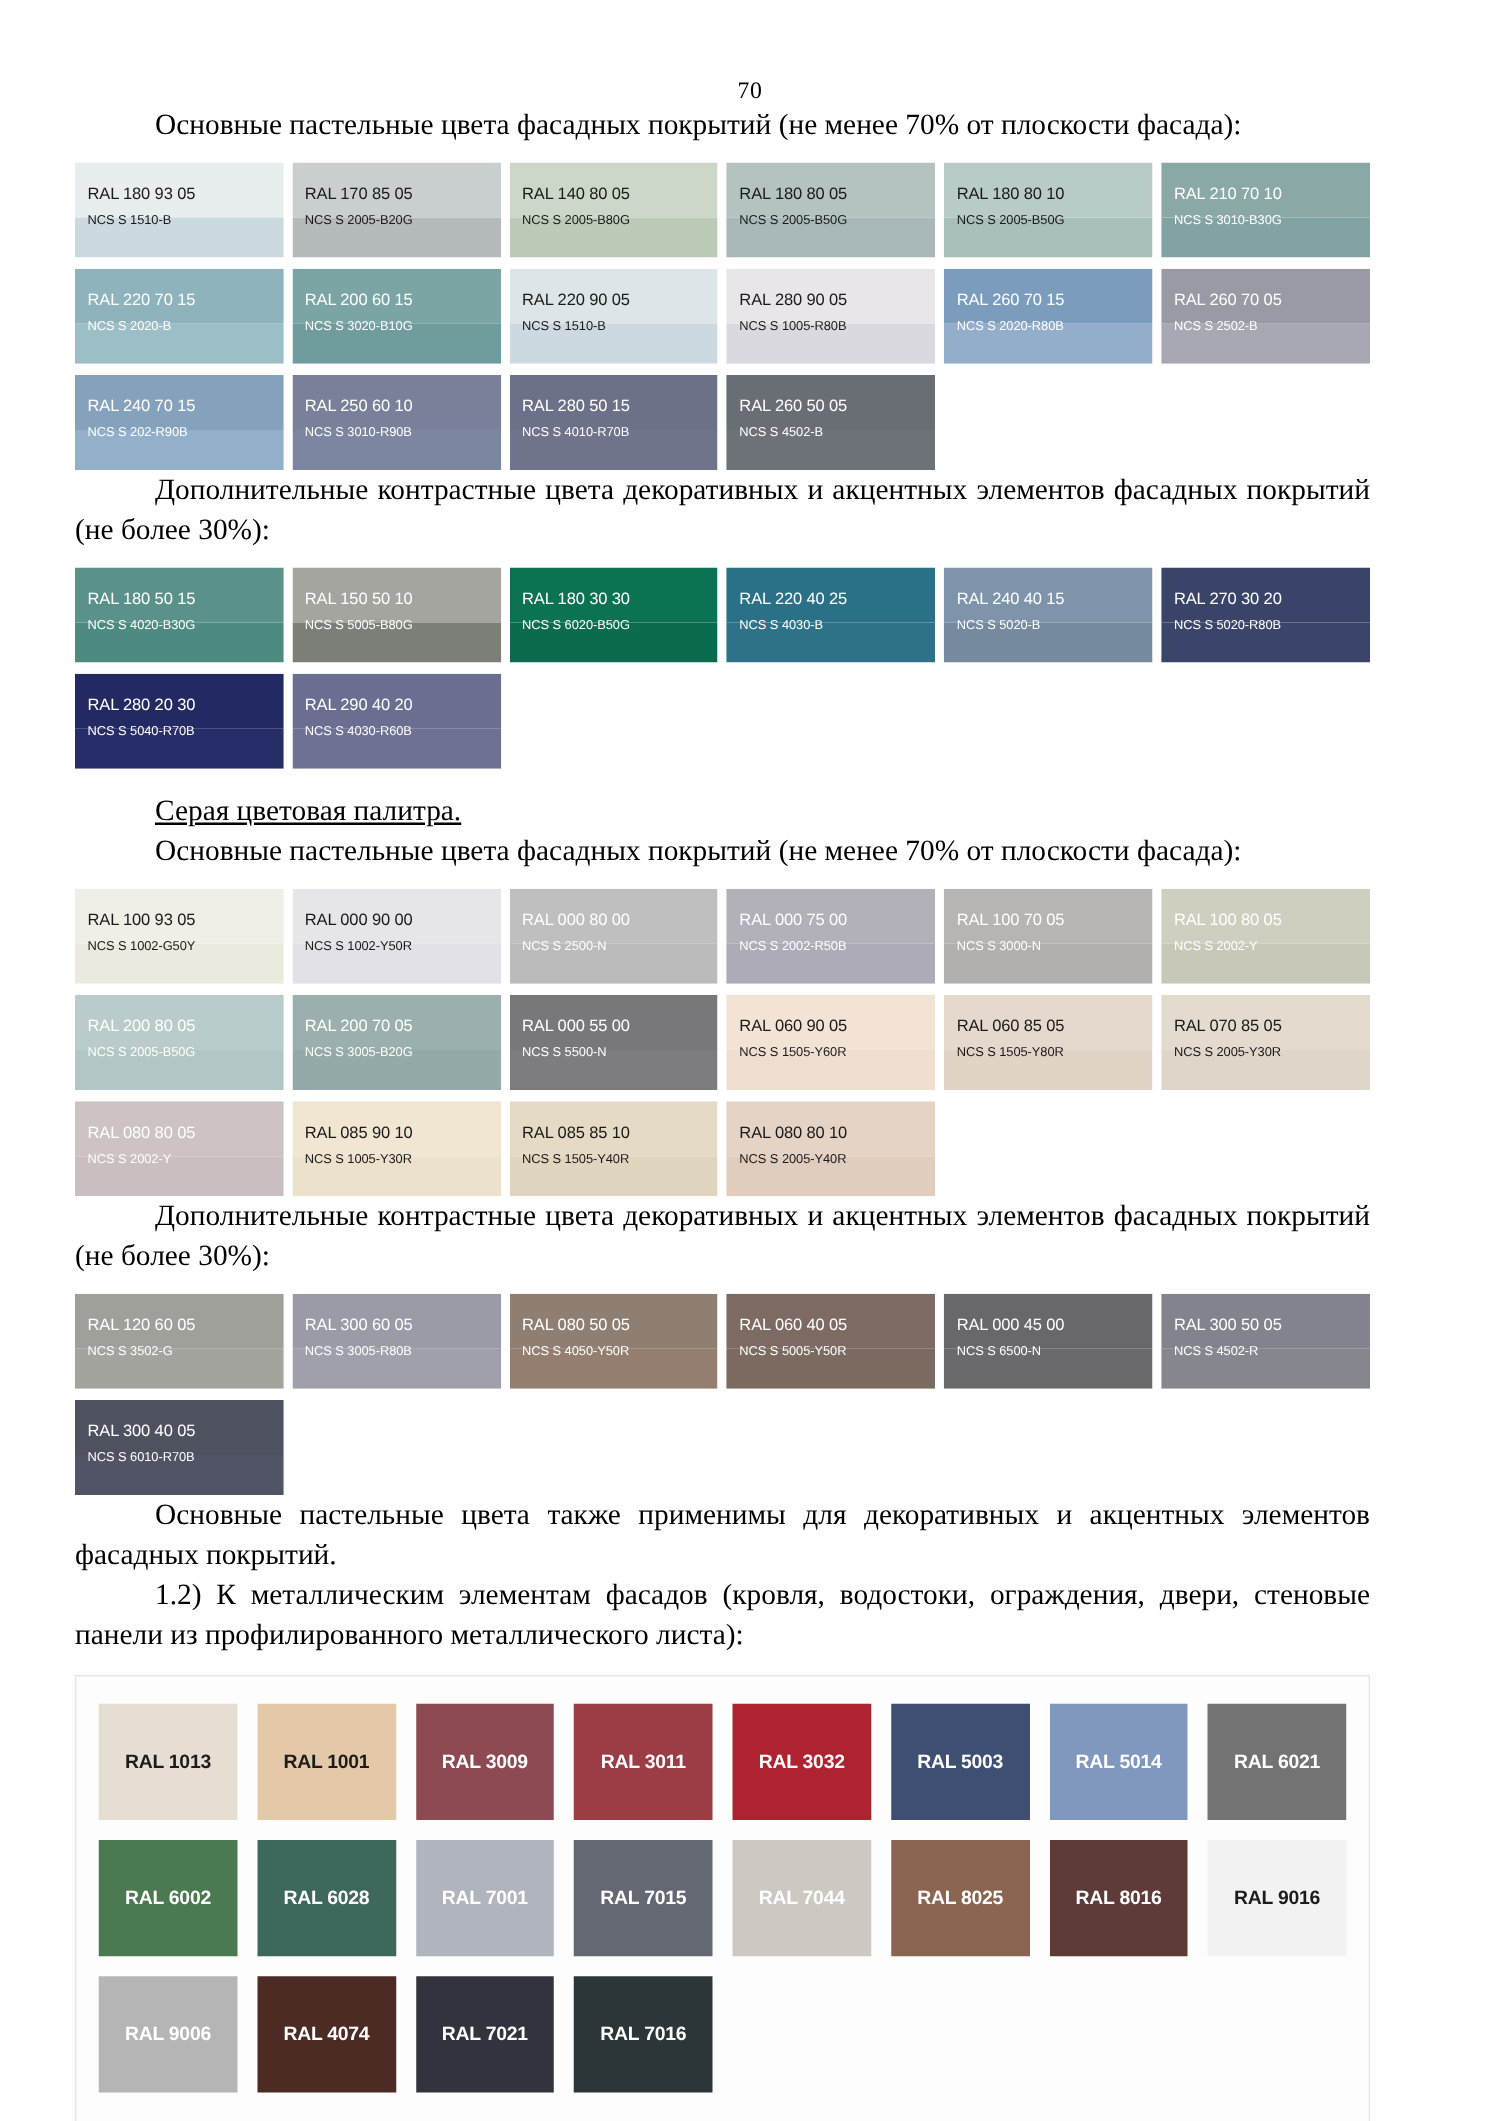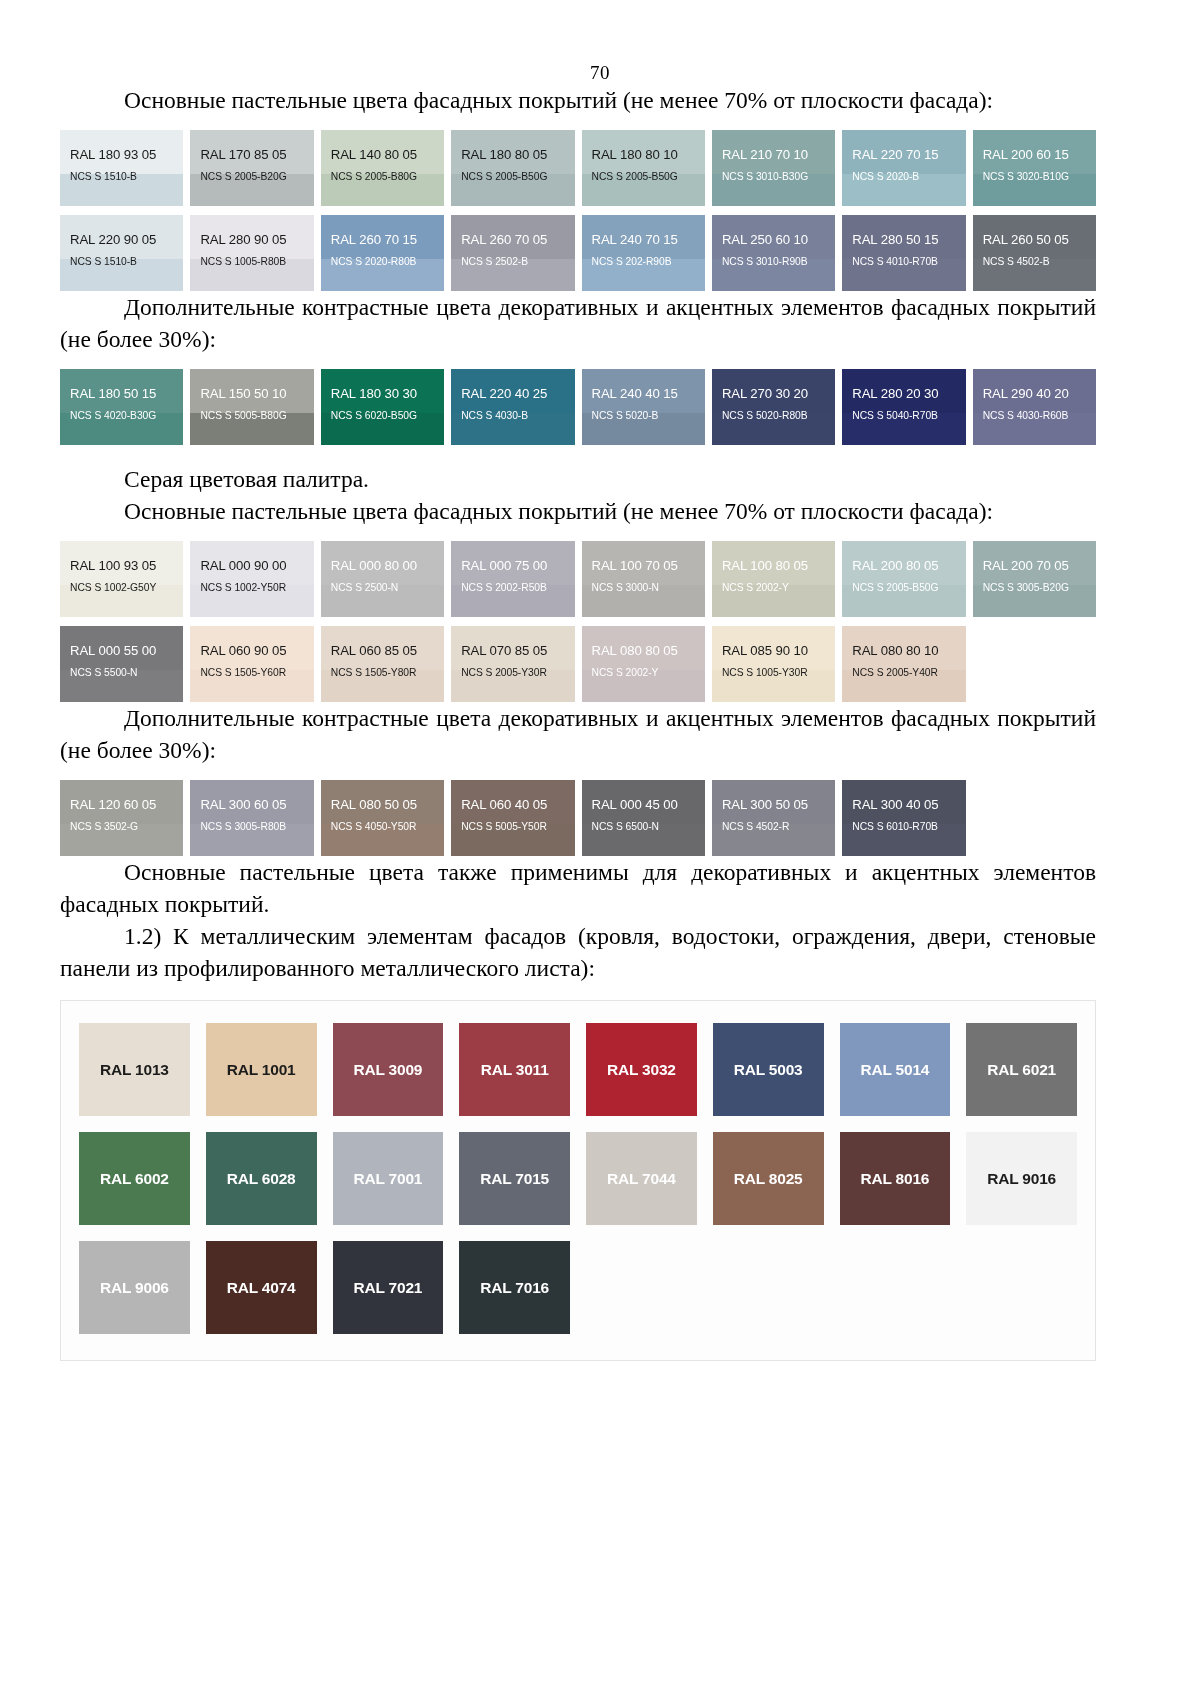--- a/index.html
+++ b/index.html
@@ -45,28 +45,29 @@
   }
   .heading-underline {
     font-family: "Liberation Serif", serif;
     font-size: 23.5px;
     line-height: 32px;
     text-indent: 64px;
     margin: 0;
     padding: 0;
   }
   .heading-underline span.u {
+    text-decoration: underline;
     text-align: center;
   }
   .block-gap-top { margin-top: 18px; }
 
   
   .swatch-grid {
     display: grid;
-    grid-template-columns: repeat(8, 1fr);
+    grid-template-columns: repeat(6, 1fr);
     column-gap: 7px;
     row-gap: 9px;
     margin: 14px 0 0 0;
     width: 100%;
   }
   .swatch {
     height: 76px;
     display: flex;
     flex-direction: column;
     justify-content: flex-start;
@@ -451,20 +452,28 @@
         </div>
       <div class="swatch light">
           <div class="tophalf" style="background:#f0e6d2"></div>
           <div class="bothalf" style="background:#ece1cb"></div>
           <div class="txtlayer">
             <div class="ral">RAL 085 90 10</div>
             <div class="ncs">NCS S 1005-Y30R</div>
           </div>
         </div>
       <div class="swatch light">
+          <div class="tophalf" style="background:#e5dbc5"></div>
+          <div class="bothalf" style="background:#e0d5be"></div>
+          <div class="txtlayer">
+            <div class="ral">RAL 085 85 10</div>
+            <div class="ncs">NCS S 1505-Y40R</div>
+          </div>
+        </div>
+      <div class="swatch light">
           <div class="tophalf" style="background:#e5d3c5"></div>
           <div class="bothalf" style="background:#e0cdbe"></div>
           <div class="txtlayer">
             <div class="ral">RAL 080 80 10</div>
             <div class="ncs">NCS S 2005-Y40R</div>
           </div>
         </div>
     </div>
 
     <p class="para block-gap-top">Дополнительные контрастные цвета декоративных и акцентных элементов фасадных покрытий (не более 30%):</p>

